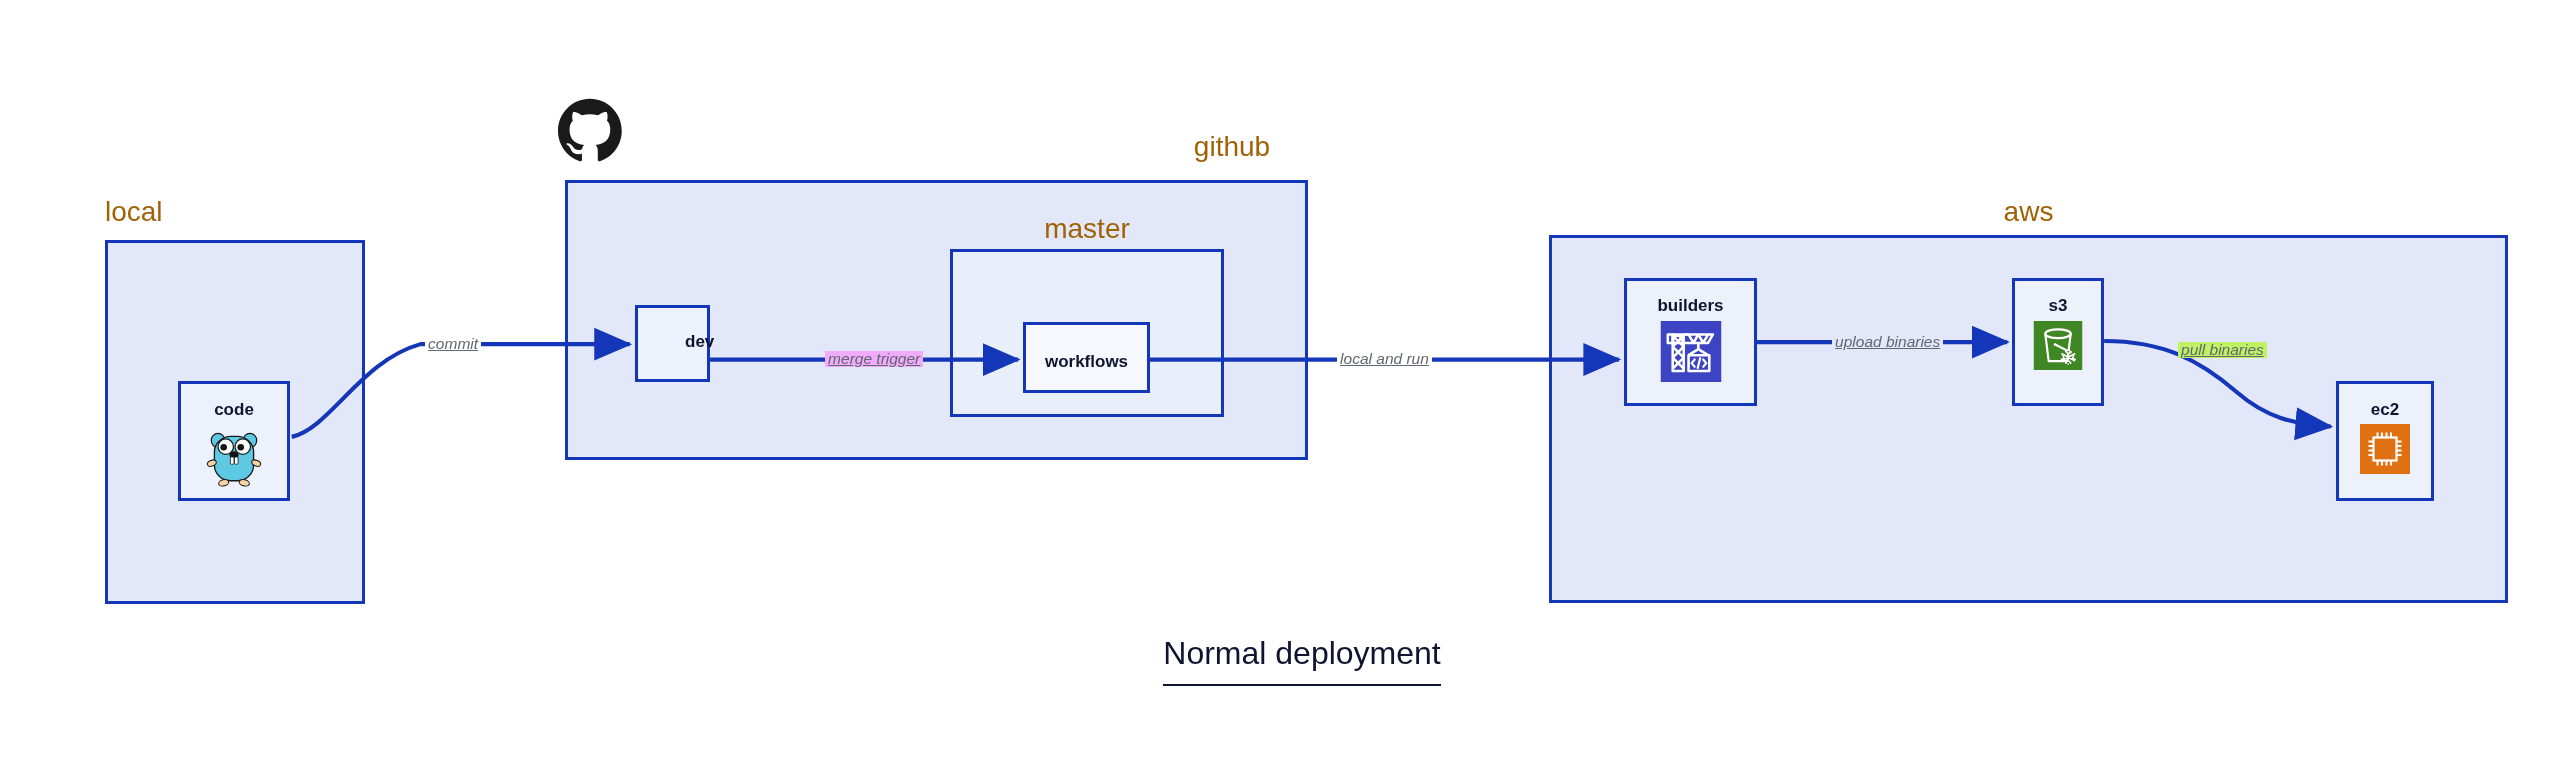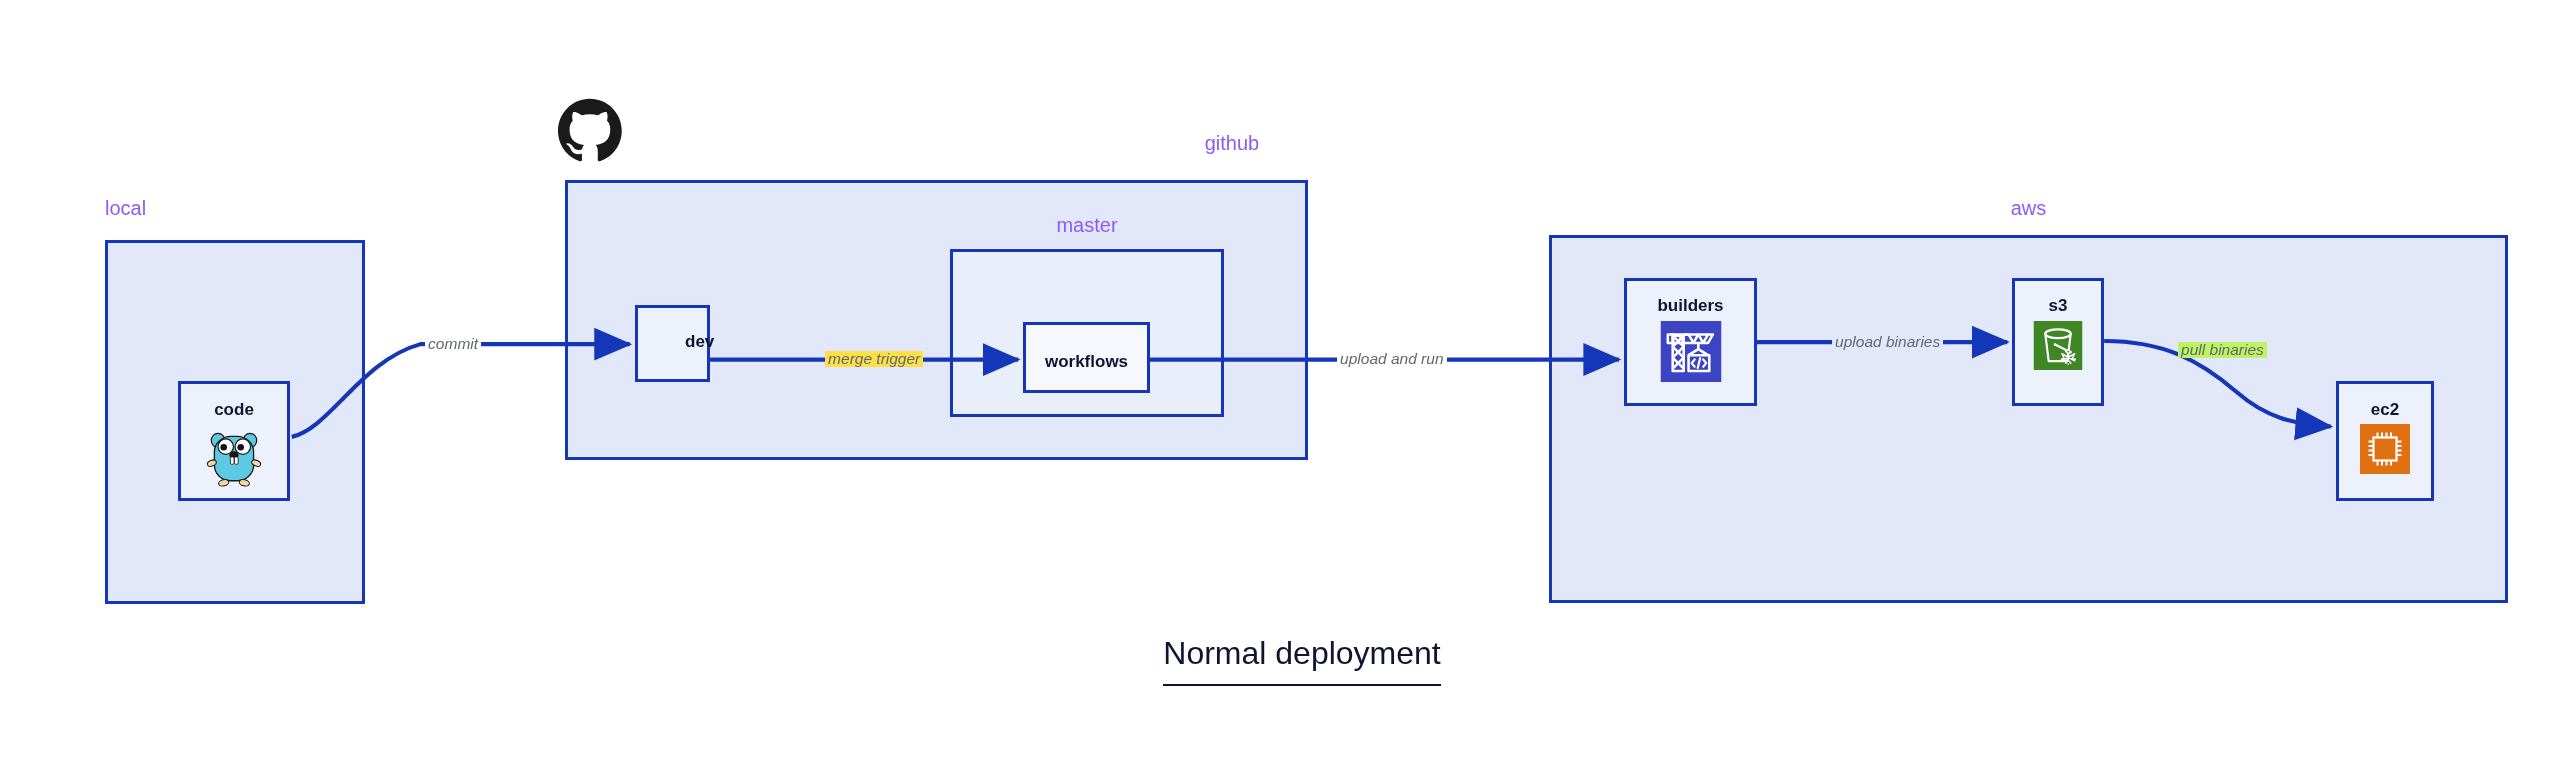--- a/index.html
+++ b/index.html
@@ -24,22 +24,22 @@
     position: absolute;
     background: #e2e8fa;
     border: 3.6px solid #1436b8;
     box-sizing: border-box;
   }
   .group.sub {
     background: #e9eefb;
   }
   .group-label {
     position: absolute;
-    color: #8b5cf6;
-    font-size: 20px;
+    color: #a16207;
+    font-size: 28px;
     font-weight: 400;
     line-height: 1;
     white-space: nowrap;
     font-family: "Liberation Sans", sans-serif;
   }
 
   
   .node {
     position: absolute;
     background: #ecf1fc;
@@ -81,20 +81,21 @@
     pointer-events: none;
   }
   .edge-label {
     position: absolute;
     color: #63676f;
     font-size: 15.5px;
     font-style: italic;
     line-height: 1;
     white-space: nowrap;
     background: transparent;
+    text-decoration: underline;
   }
 
   
   #diagram-title {
     position: absolute;
     left: 0;
     right: 0;
     text-align: center;
     color: #0f1430;
     font-size: 32px;
@@ -262,23 +263,23 @@
 
     <path d="M 2232 698 L 3142 698" fill="none" stroke="#1436b8" stroke-width="8" marker-end="url(#arrow)"></path>
 
     <path d="M 3410 664 L 3896 664" fill="none" stroke="#1436b8" stroke-width="8" marker-end="url(#arrow)"></path>
 
     <path d="M 4084 662 C 4200 662 4270 700 4340 760 C 4400 812 4450 822 4524 828" fill="none" stroke="#1436b8" stroke-width="8" marker-end="url(#arrow)"></path>
   </svg>
 
   <div class="edge-label" style="left:425px; top:336px; background:#ffffff; padding:0 3.1px;">commit</div>
 
-  <div class="edge-label" style="left:825px; top:351px; background:#fde047; padding:0 3.1px;">merge trigger</div>
-
-  <div class="edge-label" style="left:1337px; top:351px; background:#ffffff; padding:0 3.1px;">upload and run</div>
+  <div class="edge-label" style="left:825px; top:351px; background:#f0abfc; padding:0 3.1px;">merge trigger</div>
+
+  <div class="edge-label" style="left:1337px; top:351px; background:#ffffff; padding:0 3.1px;">local and run</div>
 
   <div class="edge-label" style="left:1832px; top:334px; background:#e2e8fa; padding:0 3.1px;">upload binaries</div>
 
   <div class="edge-label" style="left:2178px; top:342px; background:#bef264; padding:0 3.1px;">pull binaries</div>
 
   <div id="diagram-title" style="top:637px;">
     <span>Normal deployment</span>
   </div>
 
 </div>

